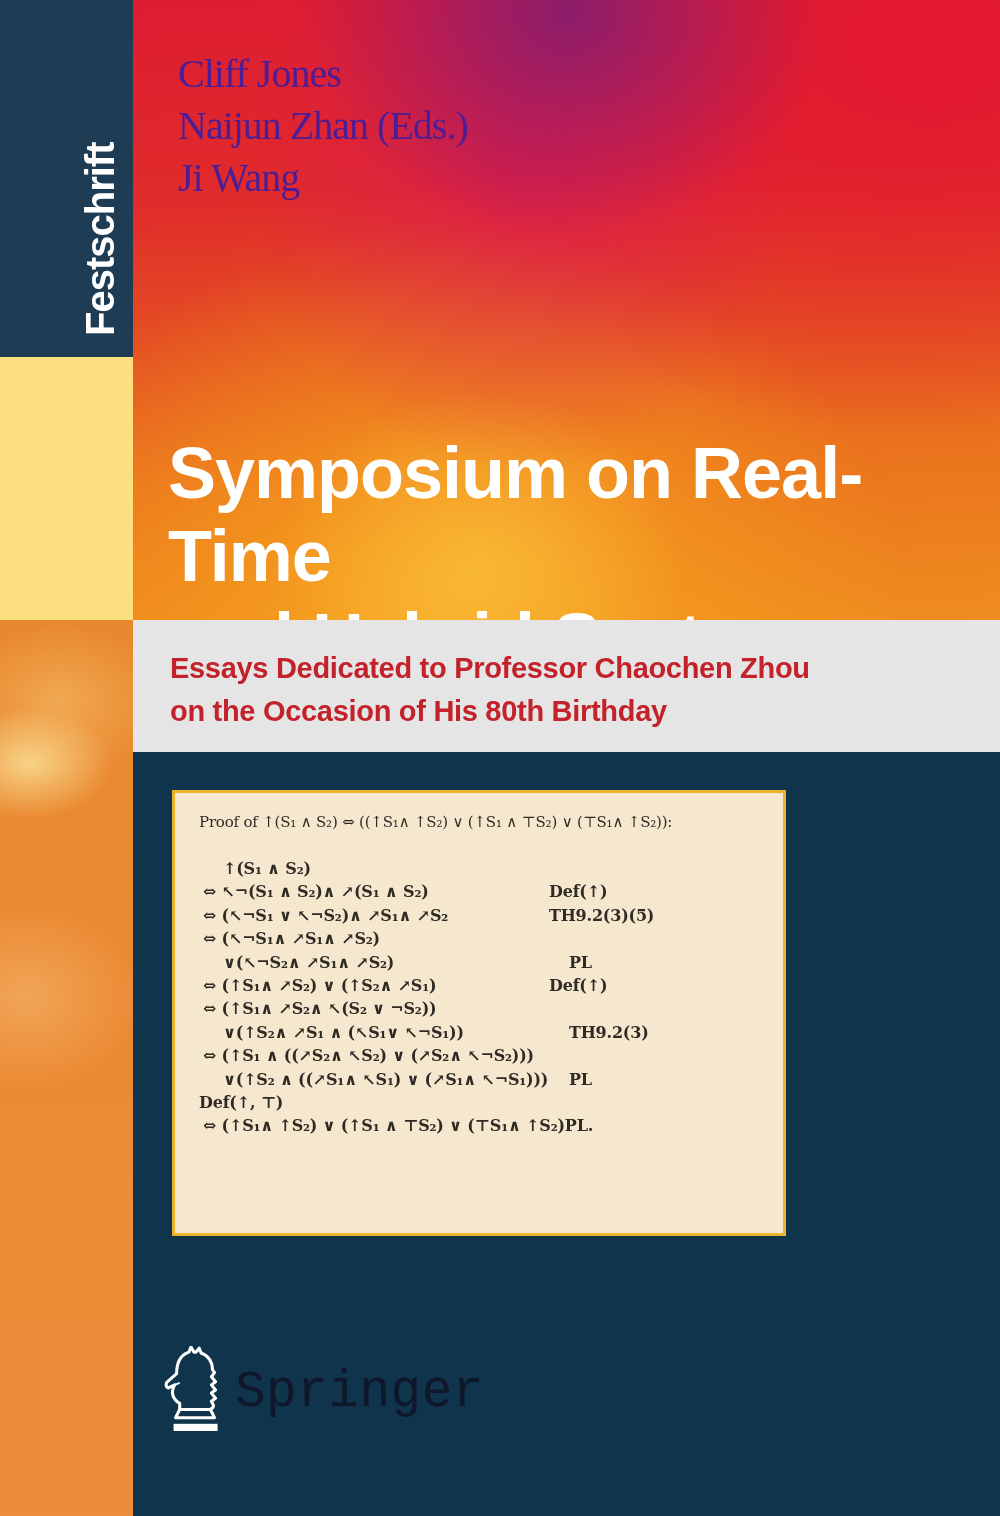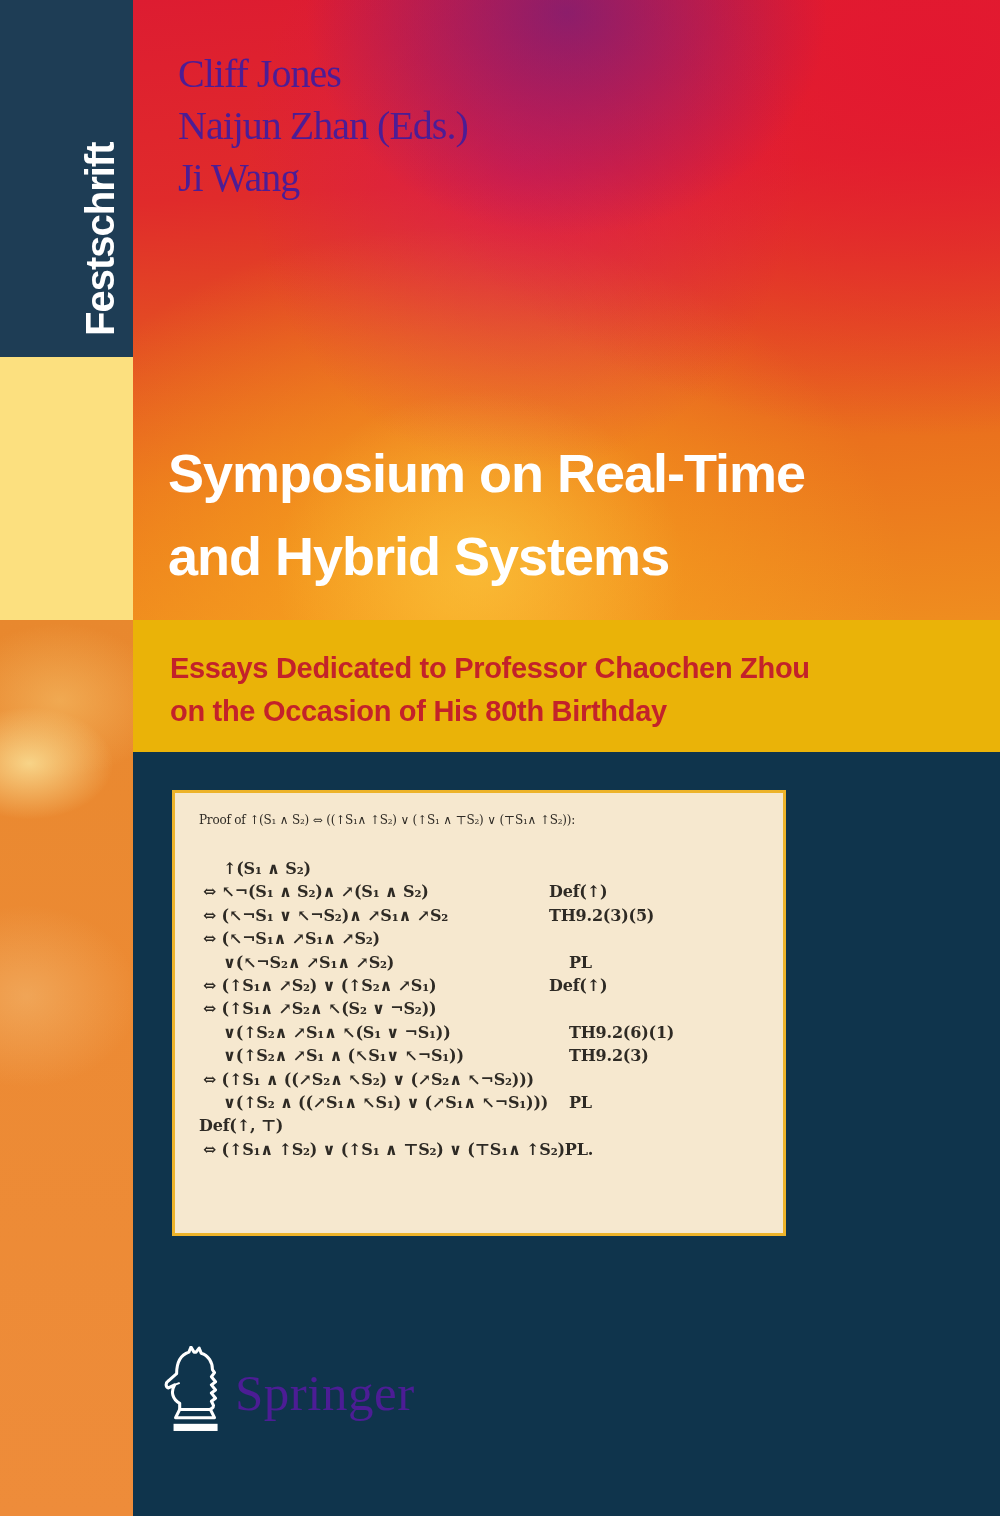--- a/index.html
+++ b/index.html
@@ -28,44 +28,44 @@
   .festschrift{left:78px;top:336px;width:191px;height:45px;line-height:45px;
          font-size:40px;font-weight:600;letter-spacing:-1px;color:#ffffff;}
   .lncs{left:78px;top:600px;width:212px;height:45px;line-height:45px;
          font-size:40px;font-weight:600;letter-spacing:-1px;color:#bf2026;}
   
   .authors{position:absolute;left:178px;top:48px;color:#4c1d95;
            font-family:"Liberation Serif",serif;font-size:40px;line-height:52px;
            letter-spacing:-1px;}
   
   .title{position:absolute;left:168px;top:432px;color:#fff;font-weight:bold;
-         font-size:54px;line-height:83px;letter-spacing:-1px;}
+         font-size:72px;line-height:83px;letter-spacing:-1px;}
   
   .subtitle-band{position:absolute;left:133px;top:620px;width:867px;height:132px;
-         background:#eab308;}
+         background:#e5e5e5;}
   .subtitle{position:absolute;left:37px;top:27px;color:#c3222a;font-weight:bold;
          font-size:29px;line-height:43px;letter-spacing:-.3px;}
   
   .navy-panel{position:absolute;left:133px;top:752px;width:867px;height:764px;
          background:#0f344c;}
   
   .proof-box{position:absolute;left:172px;top:790px;width:608px;height:440px;
          background:#f6e8cf;border:3px solid #edb32a;box-sizing:content-box;
          font-family:"DejaVu Serif",serif;color:#2e2a24;}
   .proof-header{position:absolute;left:24px;top:20px;width:566px;
-         font-size:12px;letter-spacing:-.2px;white-space:nowrap;}
+         font-size:15px;letter-spacing:-.2px;white-space:nowrap;}
   .proof-lines{position:absolute;left:24px;top:64px;width:570px;}
   .proof-row{display:flex;line-height:23.4px;font-size:16px;letter-spacing:-.2px;font-weight:bold;}
   .pf{flex:0 0 346px;white-space:nowrap;padding-left:4px;}
   .pf.indent{padding-left:24px;}
   .pj{white-space:nowrap;}
   
   .publisher-logo{position:absolute;left:162px;top:1346px;}
-  .publisher-name{position:absolute;left:235px;top:1364px;color:#4c1d95;
-         font-family:Liberation Serif, serif;font-size:51px;letter-spacing:.5px;}
+  .publisher-name{position:absolute;left:235px;top:1364px;color:#0f172a;
+         font-family:Liberation Mono, monospace;font-size:51px;letter-spacing:.5px;}
 </style>
 </head>
 <body>
 
 <div class="cover">
 
   <div class="main-art"></div>
 
   <div class="spine-strip">
     <div class="vtext festschrift">Festschrift</div>
@@ -122,24 +122,20 @@
         </div>
         <div class="proof-row">
           <span class="pf">⇔ (↑S₁∧ ↗S₂) ∨ (↑S₂∧ ↗S₁)</span>
           <span class="pj">Def(↑)</span>
         </div>
         <div class="proof-row">
           <span class="pf">⇔ (↑S₁∧ ↗S₂∧ ↖(S₂ ∨ ¬S₂))</span>
           <span class="pj"></span>
         </div>
         <div class="proof-row">
-          <span class="pf indent">∨(↑S₂∧ ↗S₁∧ ↖(S₁ ∨ ¬S₁))</span>
-          <span class="pj">TH9.2(6)(1)</span>
-        </div>
-        <div class="proof-row">
           <span class="pf indent">∨(↑S₂∧ ↗S₁ ∧ (↖S₁∨ ↖¬S₁))</span>
           <span class="pj">TH9.2(3)</span>
         </div>
         <div class="proof-row">
           <span class="pf">⇔ (↑S₁ ∧ ((↗S₂∧ ↖S₂) ∨ (↗S₂∧ ↖¬S₂)))</span>
           <span class="pj"></span>
         </div>
         <div class="proof-row">
           <span class="pf indent">∨(↑S₂ ∧ ((↗S₁∧ ↖S₁) ∨ (↗S₁∧ ↖¬S₁)))</span>
           <span class="pj">PL</span>

